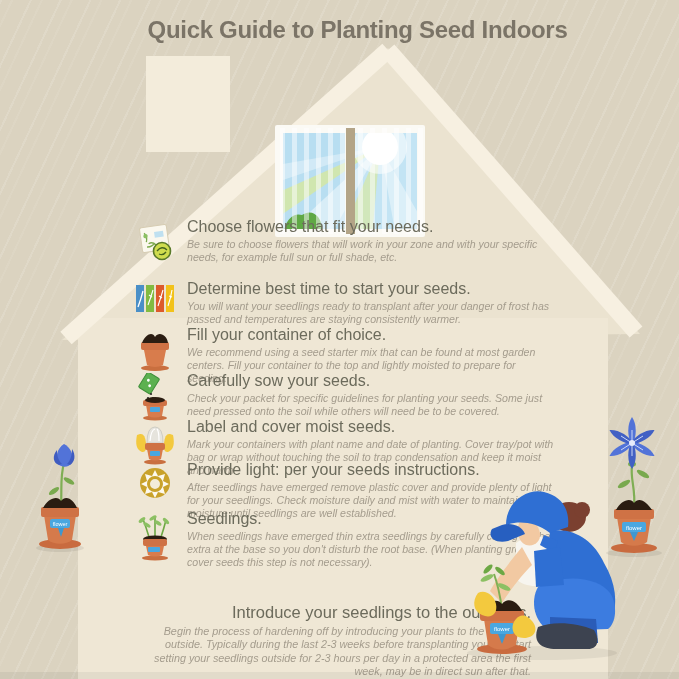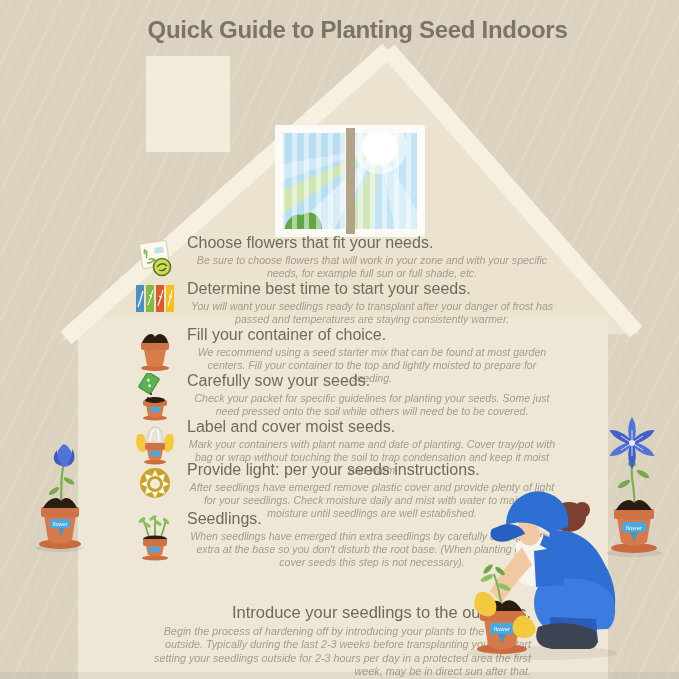--- a/index.html
+++ b/index.html
@@ -15,22 +15,22 @@
   svg{display:block}
   .abs{position:absolute;}
   .bg-house{left:0;top:0;z-index:0;}
   .title{
     left:0;right:0;top:16px;text-align:center;z-index:5;
     font-size:24px;font-weight:bold;color:#7b7467;letter-spacing:-0.3px;
   }
   .step{left:132px;display:flex;gap:9px;width:452px;z-index:4;}
   .step-icon{flex:0 0 46px;width:46px;display:flex;justify-content:center;align-items:flex-start;}
   .step-h{font-size:16px;color:#6c6b5c;line-height:1.05;}
-  .step-b{font-size:10.6px;font-style:italic;color:#a49c8d;line-height:1.24;margin-top:2px;width:370px;text-align:center;}
-  .s1{top:235px}.s2{top:281px}.s3{top:327px}.s4{top:373px}.s5{top:419px}.s6{top:462px}.s7{top:511px}
+  .step-b{font-size:10.6px;font-style:italic;color:#a49c8d;line-height:1.24;margin-top:2px;width:370px;}
+  .s1{top:219px}.s2{top:281px}.s3{top:327px}.s4{top:373px}.s5{top:419px}.s6{top:462px}.s7{top:511px}
   .outro{top:603px;right:184px;width:390px;text-align:right;z-index:3;}
   .outro-h{font-size:16.5px;color:#6c6b5c;}
   .outro-b{font-size:10.8px;font-style:italic;color:#a49c8d;line-height:1.25;margin-top:3px;}
   .pot-left{left:28px;top:441px;z-index:6;}
   .pot-right{left:588px;top:416px;z-index:6;}
   .gardener{left:432px;top:477px;z-index:7;}
   .bottom-strip{left:0;right:0;bottom:0;height:7px;background:rgba(0,0,0,.05);z-index:8;}
   .tag-text{font-family:"Liberation Sans",sans-serif;fill:#ffffff;}
 </style>
 </head>

